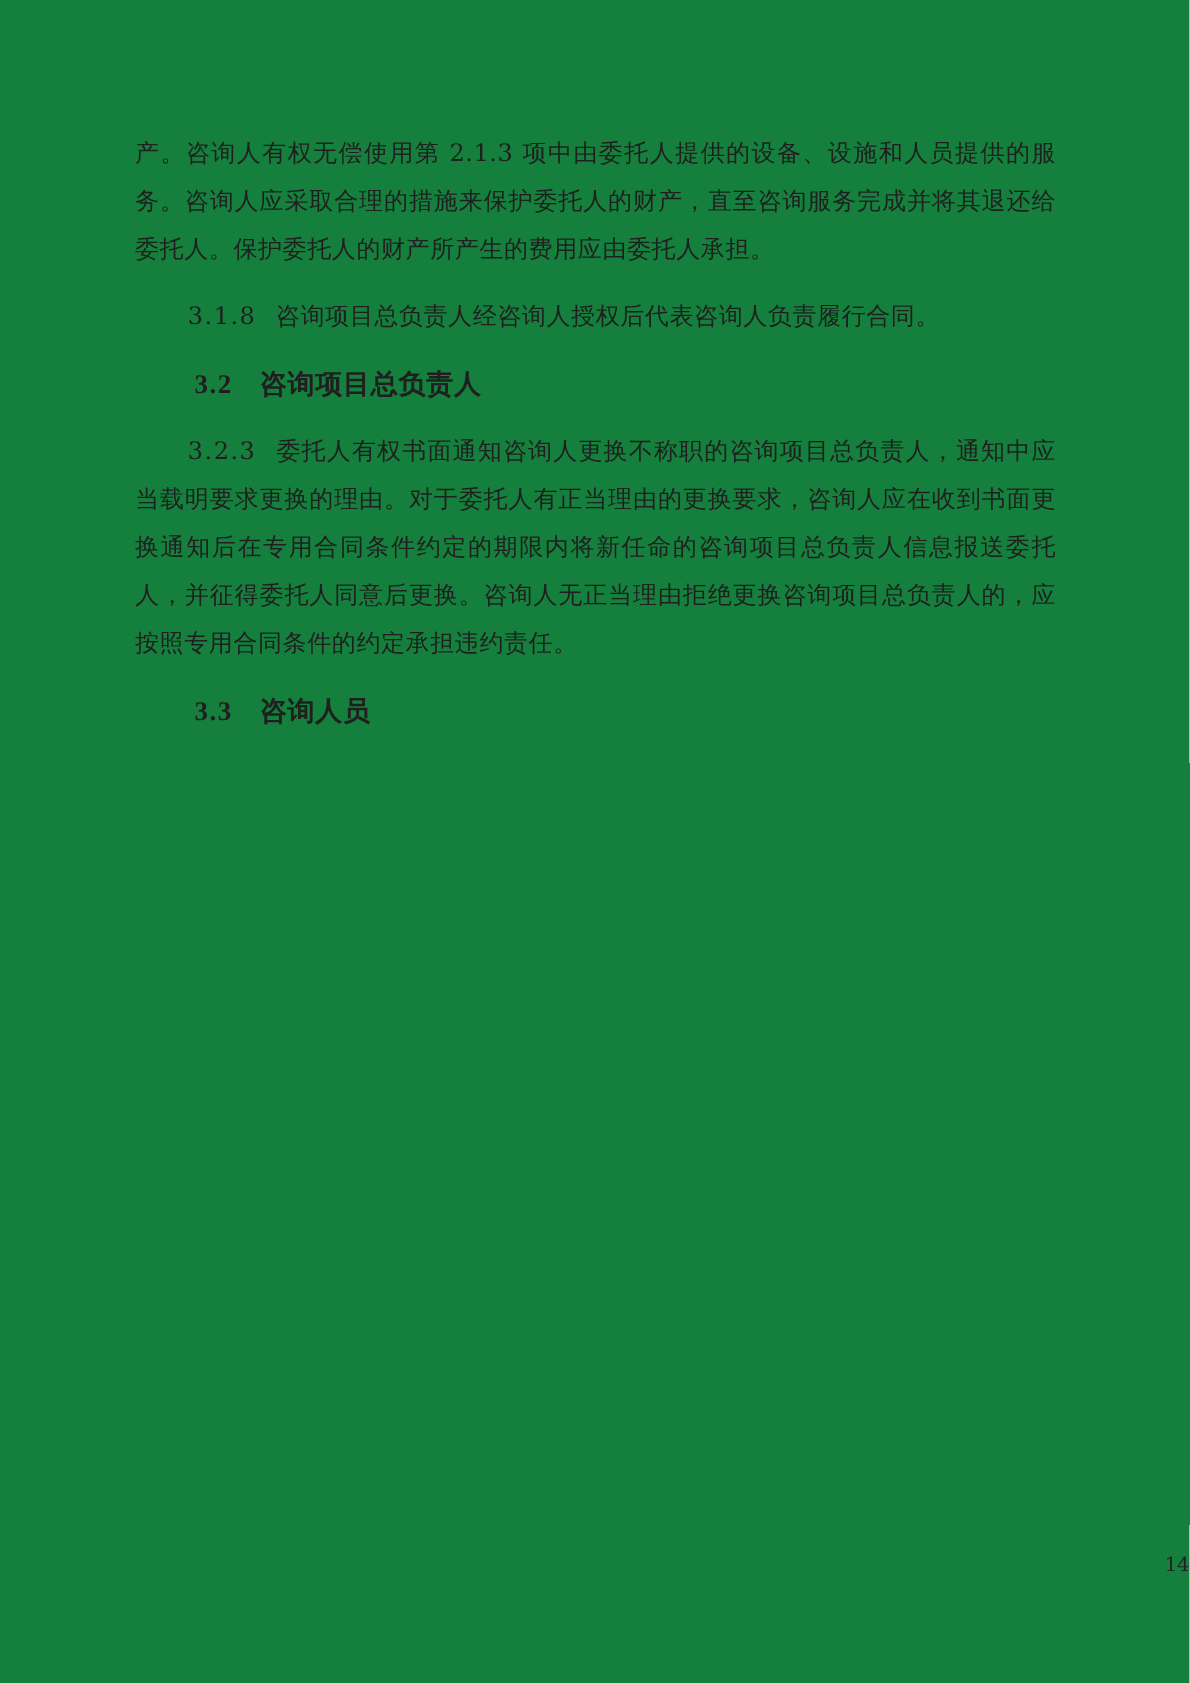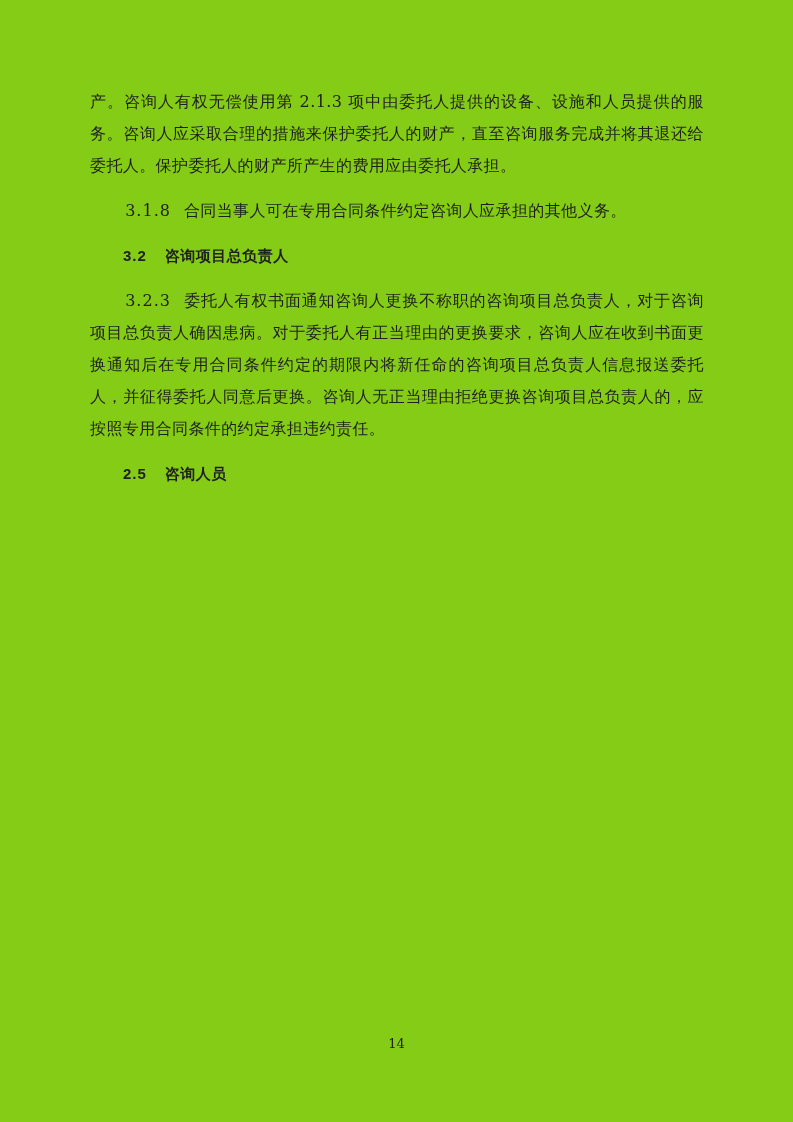--- a/index.html
+++ b/index.html
@@ -4,21 +4,21 @@
 <style>
   html, body {
     margin: 0;
     padding: 0;
     background: #ffffff;
   }
   .page {
     position: relative;
     width: 793px;
     height: 1122px;
-    background: #84cc16;
+    background: #15803d;
     overflow: hidden;
     font-family: "DejaVu Serif", "Liberation Serif", serif;
     color: #1f1f1f;
   }
   .content {
     position: absolute;
     left: 90px;
     top: 86px;
     width: 614px;
   }
@@ -34,58 +34,58 @@
   }
   .clause {
     text-indent: 2.2em;
   }
   .clause .num {
     padding-right: 13px;
     letter-spacing: 1px;
     margin-top: 48px;
   }
   .section-heading {
-    font-family: Liberation Sans, sans-serif;
+    font-family: Liberation Serif, serif;
     font-weight: bold;
-    font-size: 15px;
+    font-size: 18px;
     line-height: 32px;
     margin: 4px 0 13px 0;
     text-indent: 2.2em;
     letter-spacing: 0.5px;
   }
   .section-heading .num {
     padding-right: 18px;
     letter-spacing: 1px;
   }
   .footer {
     position: absolute;
     left: 0;
     right: 0;
     top: 1036px;
-    text-align: center;
+    text-align: right;
     font-size: 13px;
     color: #222222;
     font-family: "DejaVu Serif", "Liberation Serif", serif;
   }
 </style>
 </head>
 <body>
 
 <div class="page">
   <div class="content">
 
     <p class="para continuation">产。咨询人有权无偿使用第 2.1.3 项中由委托人提供的设备、设施和人员提供的服务。咨询人应采取合理的措施来保护委托人的财产，直至咨询服务完成并将其退还给委托人。保护委托人的财产所产生的费用应由委托人承担。</p>
 
-    <p class="para clause"><span class="num">3.1.8</span><span>合同当事人可在专用合同条件约定咨询人应承担的其他义务。</span></p>
+    <p class="para clause"><span class="num">3.1.8</span><span>咨询项目总负责人经咨询人授权后代表咨询人负责履行合同。</span></p>
 
     <h2 class="section-heading"><span class="num">3.2</span><span>咨询项目总负责人</span></h2>
 
 
 
-    <p class="para clause"><span class="num">3.2.3</span><span>委托人有权书面通知咨询人更换不称职的咨询项目总负责人，对于咨询项目总负责人确因患病。对于委托人有正当理由的更换要求，咨询人应在收到书面更换通知后在专用合同条件约定的期限内将新任命的咨询项目总负责人信息报送委托人，并征得委托人同意后更换。咨询人无正当理由拒绝更换咨询项目总负责人的，应按照专用合同条件的约定承担违约责任。</span></p>
+    <p class="para clause"><span class="num">3.2.3</span><span>委托人有权书面通知咨询人更换不称职的咨询项目总负责人，通知中应当载明要求更换的理由。对于委托人有正当理由的更换要求，咨询人应在收到书面更换通知后在专用合同条件约定的期限内将新任命的咨询项目总负责人信息报送委托人，并征得委托人同意后更换。咨询人无正当理由拒绝更换咨询项目总负责人的，应按照专用合同条件的约定承担违约责任。</span></p>
 
-    <h2 class="section-heading"><span class="num">2.5</span><span>咨询人员</span></h2>
+    <h2 class="section-heading"><span class="num">3.3</span><span>咨询人员</span></h2>
 
 
   </div>
 
   <div class="footer">14</div>
 </div>
 
 </body></html>

